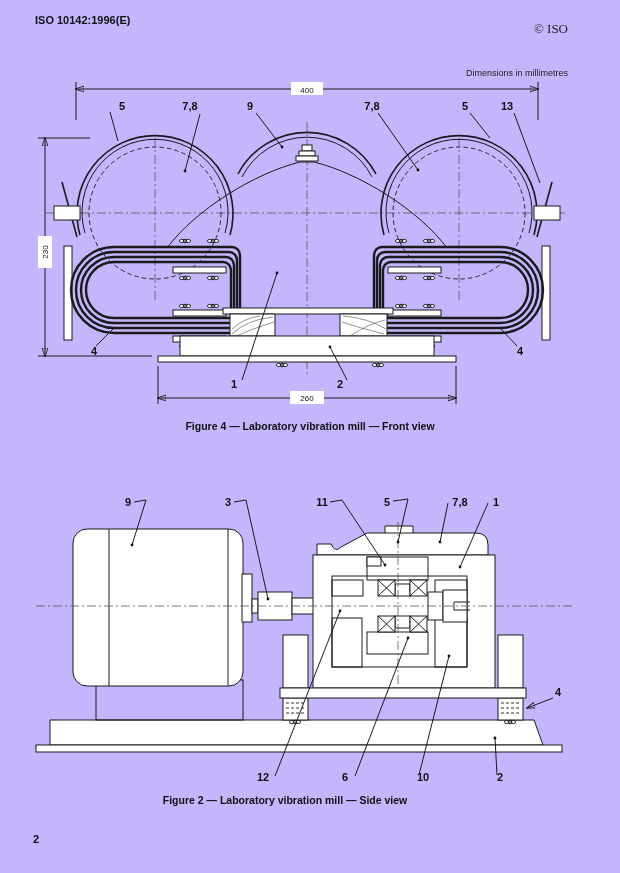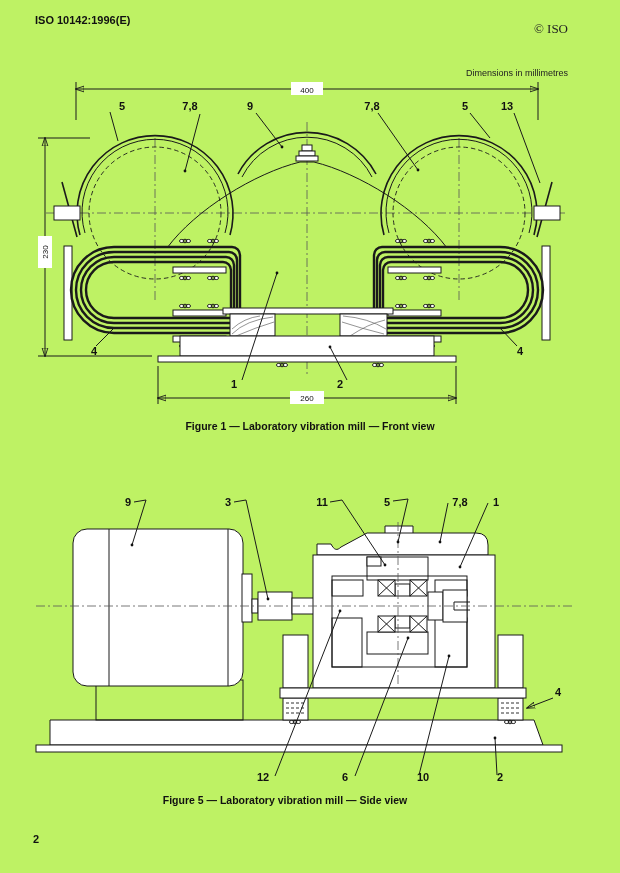--- a/index.html
+++ b/index.html
@@ -1,16 +1,16 @@
 <!DOCTYPE html>
 <html><head>
 <meta charset="utf-8">
 <style>
   html,body{margin:0;padding:0;background:#e8e8e8;}
-  .page{position:relative;width:620px;height:873px;background:#bef264;
+  .page{position:relative;width:620px;height:873px;background:#c4b5fd;
         font-family:"Liberation Sans",sans-serif;color:#111;overflow:hidden;}
   .hdr-left{position:absolute;top:14px;left:35px;font-size:11px;font-weight:bold;}
   .hdr-right{position:absolute;top:21px;left:450px;width:118px;text-align:right;font-size:13px;color:#222;font-family:Liberation Serif, serif;}
   .dim-note{position:absolute;top:68px;left:300px;width:268px;text-align:right;font-size:9px;color:#222;}
   .cap{position:absolute;font-size:10.5px;font-weight:bold;text-align:center;}
   .cap1{top:420px;left:30px;width:560px;}
   .cap2{top:794px;left:25px;width:520px;}
   .pagenum{position:absolute;top:833px;left:33px;font-size:11px;font-weight:bold;}
   svg{position:absolute;}
   
@@ -202,21 +202,21 @@
       <text class="txt" x="490" y="285" text-anchor="middle">4</text>
       <line x1="212" y1="310" x2="247" y2="203"></line>
         <circle class="dot" cx="247" cy="203" r="1.4"></circle>
       <text class="txt" x="204" y="318" text-anchor="middle">1</text>
       <line x1="317" y1="310" x2="300" y2="277"></line>
         <circle class="dot" cx="300" cy="277" r="1.4"></circle>
       <text class="txt" x="310" y="318" text-anchor="middle">2</text>
     </g>
   </svg>
 
-  <div class="cap cap1">Figure 1 — Laboratory vibration mill — Front view</div>
+  <div class="cap cap1">Figure 4 — Laboratory vibration mill — Front view</div>
 
   <svg class="d" style="top:488px;left:30px;" width="560" height="300" viewBox="0 0 560 300">
 
     <g>
       <path class="w" d="M20,232 L504,232 L513,257 L20,257 Z"></path>
       <rect class="w" x="6" y="257" width="526" height="7"></rect>
     </g>
 
     <g>
       <rect x="66" y="192" width="147" height="40" fill="url(#grain)" stroke="#1a1a1a"></rect>
@@ -324,16 +324,16 @@
       <text class="txt" x="315" y="293" text-anchor="middle">6</text>
       <line x1="389" y1="287" x2="419" y2="168"></line>
         <circle class="dot" cx="419" cy="168" r="1.4"></circle>
       <text class="txt" x="393" y="293" text-anchor="middle">10</text>
       <line x1="467" y1="287" x2="465" y2="250"></line>
         <circle class="dot" cx="465" cy="250" r="1.4"></circle>
       <text class="txt" x="470" y="293" text-anchor="middle">2</text>
     </g>
   </svg>
 
-  <div class="cap cap2">Figure 5 — Laboratory vibration mill — Side view</div>
+  <div class="cap cap2">Figure 2 — Laboratory vibration mill — Side view</div>
 
   <div class="pagenum">2</div>
 </div>
 
 </body></html>

